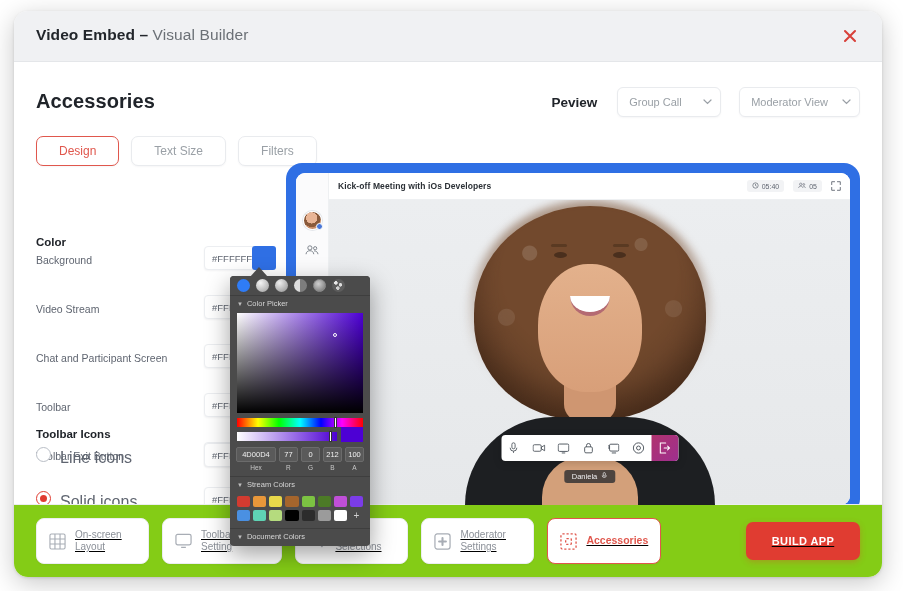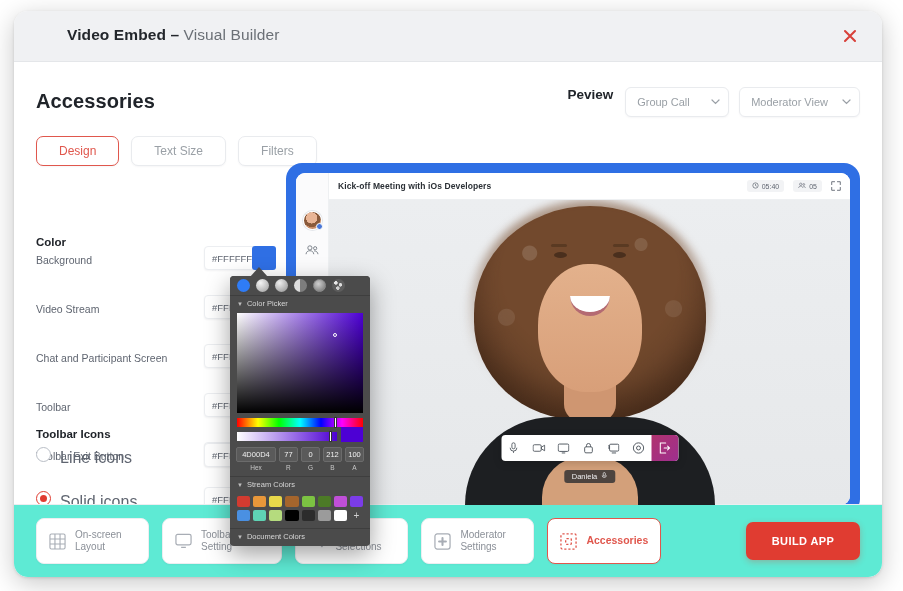--- a/index.html
+++ b/index.html
@@ -25,40 +25,40 @@
   .titlebar {
     position: relative;
     height: 51px;
     background: #f0f1f3;
     border-bottom: 1px solid #e4e6e9;
   }
   .title-text {
     position: absolute; left: 22px; top: 15px;
     font-size: 15.5px; color: #6b7076; letter-spacing: .1px;
   }
-  .title-text b { color: #22262b; font-weight: 700; margin-left: 31px; }
+  .title-text b { color: #22262b; font-weight: 700; }
   .title-dash { color:#22262b; font-weight:700; }
   .close-btn {
     position: absolute; right: 22px; top: 15px;
     width: 20px; height: 20px; cursor: pointer;
   }
   .close-btn svg { display:block; }
 
   
   .body-area { position: relative; height: 515px; background: #fff; }
 
   .page-title {
     position: absolute; left: 22px; top: 28px;
     font-size: 20px; font-weight: 700; color: #20242a; letter-spacing: .1px;
   }
 
   
   .preview-row {
     position: absolute; right: 22px; top: 25px;
-    display: flex; align-items: flex-start; gap: 10px;
+    display: flex; align-items: center; gap: 18px;
   }
   .preview-label { font-size: 13.5px; font-weight: 700; color:#20242a; margin-right: 2px; }
   .sel {
     height: 30px; min-width: 104px;
     border: 1px solid #e9ebee; border-radius: 6px; background: #fff;
     display: flex; align-items: center; justify-content: space-between;
     padding: 0 8px 0 11px; font-size: 11px; color: #9aa0a6;
     box-shadow: 0 1px 2px rgba(16,24,40,.04);
     cursor: pointer; gap: 14px;
   }
@@ -309,22 +309,22 @@
   .sw { height: 11px; border-radius: 2px; cursor:pointer; }
   .sw.plus {
     color:#cfcfcf; font-size: 10px; display:flex; align-items:center;
     justify-content:center; background:transparent;
   }
   .doc-plus { font-size: 12px; color:#cfcfcf; padding: 1px 8px 5px; cursor:pointer; }
 
   
   .bottom-bar {
     position:absolute; left:0; right:0; bottom:0; height: 73px;
-    background:#5eead4; border-top: 1px solid #eceef0;
-    display:flex; align-items:center; padding: 0 22px; gap: 13px;
+    background:#84cc16; border-top: 1px solid #eceef0;
+    display:flex; align-items:center; padding: 0 22px; gap: 13px; text-decoration: underline;
   }
   .nav-card {
     height: 46px; min-width: 113px; border:1px solid #eceef1; border-radius: 8px;
     background:#fff; display:flex; align-items:center; gap: 9px; padding: 0 12px;
     cursor:pointer; box-shadow: 0 1px 2px rgba(16,24,40,.04);
   }
   .nav-card .nc-label { font-size: 10px; color:#8b9098; line-height: 1.25; }
   .nav-card.active { border-color:#e0574d; }
   .nav-card.active .nc-label { color:#e0574d; font-weight: 700; font-size: 10.5px; }
   .build-btn {

